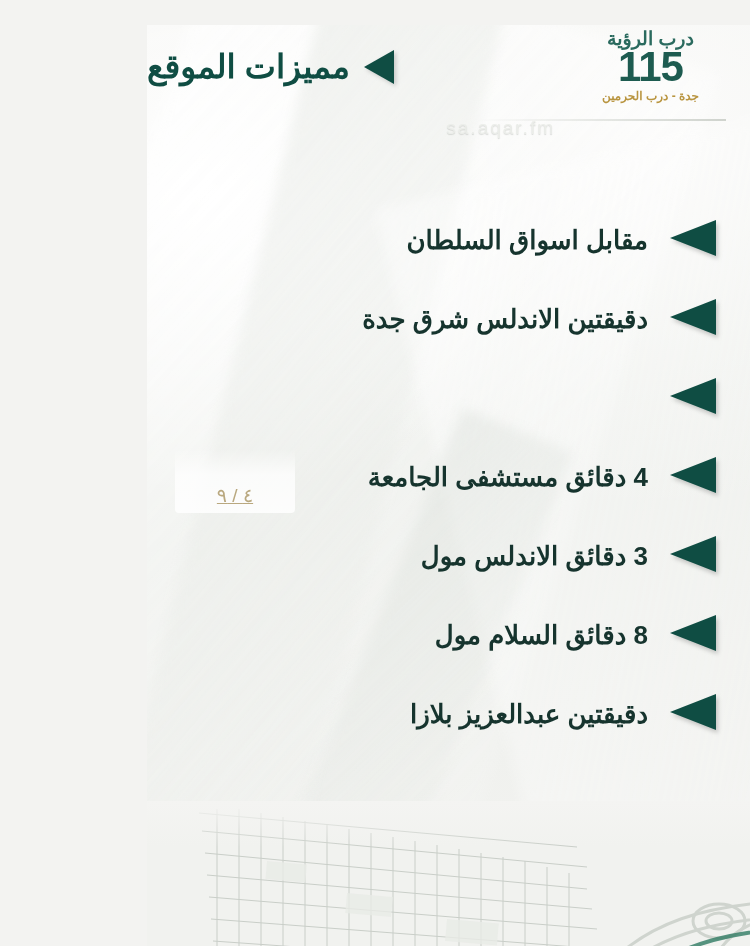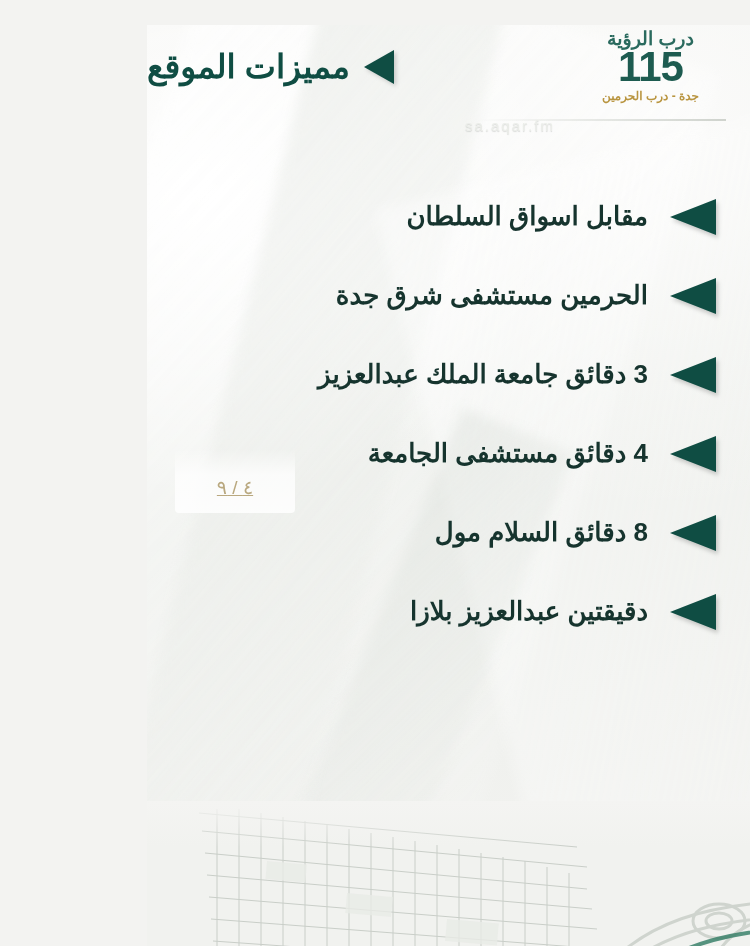--- a/index.html
+++ b/index.html
@@ -120,21 +120,21 @@
   }
   .watermark .wm-main {
     font-size: 62px;
     font-weight: bold;
     color: rgba(255,255,255,0.92);
     line-height: .95;
     letter-spacing: 2px;
     text-shadow: 0 1px 2px rgba(120,125,120,0.25);
   }
   .watermark .wm-sub {
-    font-size: 15px;
+    font-size: 19px;
     color: rgba(235,237,233,0.95);
     letter-spacing: 2px;
     margin-top: -4px;
     text-shadow: 0 1px 1px rgba(120,125,120,0.25);
     text-align: right;
   }
 
   
   .features {
     position: absolute;
@@ -142,21 +142,21 @@
     right: 0;
     width: 750px;
     box-sizing: border-box;
     padding-right: 34px;
     padding-left: 120px;
     direction: rtl;
   }
   .feature {
     display: flex;
     flex-direction: row;
-    align-items: center;
+    align-items: flex-end;
     height: 79px;
     gap: 22px;
   }
   .bullet {
     flex: 0 0 auto;
     width: 0;
     height: 0;
     border-top: 18px solid transparent;
     border-bottom: 18px solid transparent;
     border-right: 46px solid #0f4d43;
@@ -177,21 +177,21 @@
     left: 28px;
     width: 120px;
     height: 64px;
     background: linear-gradient(180deg, rgba(255,255,255,0.0), rgba(255,255,255,0.75) 40%, rgba(255,255,255,0.85));
     display: flex;
     align-items: flex-end;
     justify-content: center;
     color: #b9a87f;
     font-size: 19px;
     letter-spacing: 2px;
-    padding-bottom: 14px;
+    padding-bottom: 6px;
     box-sizing: border-box;
     border-radius: 4px;
     text-decoration: underline;
   }
 
   
   .map {
     position: absolute;
     left: 0;
     bottom: 0;
@@ -244,29 +244,32 @@
     <div class="wm-sub">sa.aqar.fm</div>
   </div>
 
   <div class="features">
     <div class="feature">
       <div class="bullet"></div>
       <div class="feature-text">مقابل اسواق السلطان</div>
     </div>
     <div class="feature">
       <div class="bullet"></div>
-      <div class="feature-text">الحرمين مستشفى شرق جدة</div>
-    </div>
-    <div class="feature">
-      <div class="bullet"></div>
-      <div class="feature-text">3 دقائق جامعة الملك عبدالعزيز</div>
+      <div class="feature-text">دقيقتين الاندلس شرق جدة</div>
+    </div>
+    <div class="feature">
+      <div class="bullet"></div>
     </div>
     <div class="feature">
       <div class="bullet"></div>
       <div class="feature-text">4 دقائق مستشفى الجامعة</div>
+    </div>
+    <div class="feature">
+      <div class="bullet"></div>
+      <div class="feature-text">3 دقائق الاندلس مول</div>
     </div>
     <div class="feature">
       <div class="bullet"></div>
       <div class="feature-text">8 دقائق السلام مول</div>
     </div>
     <div class="feature">
       <div class="bullet"></div>
       <div class="feature-text">دقيقتين عبدالعزيز بلازا</div>
     </div>
   </div>

